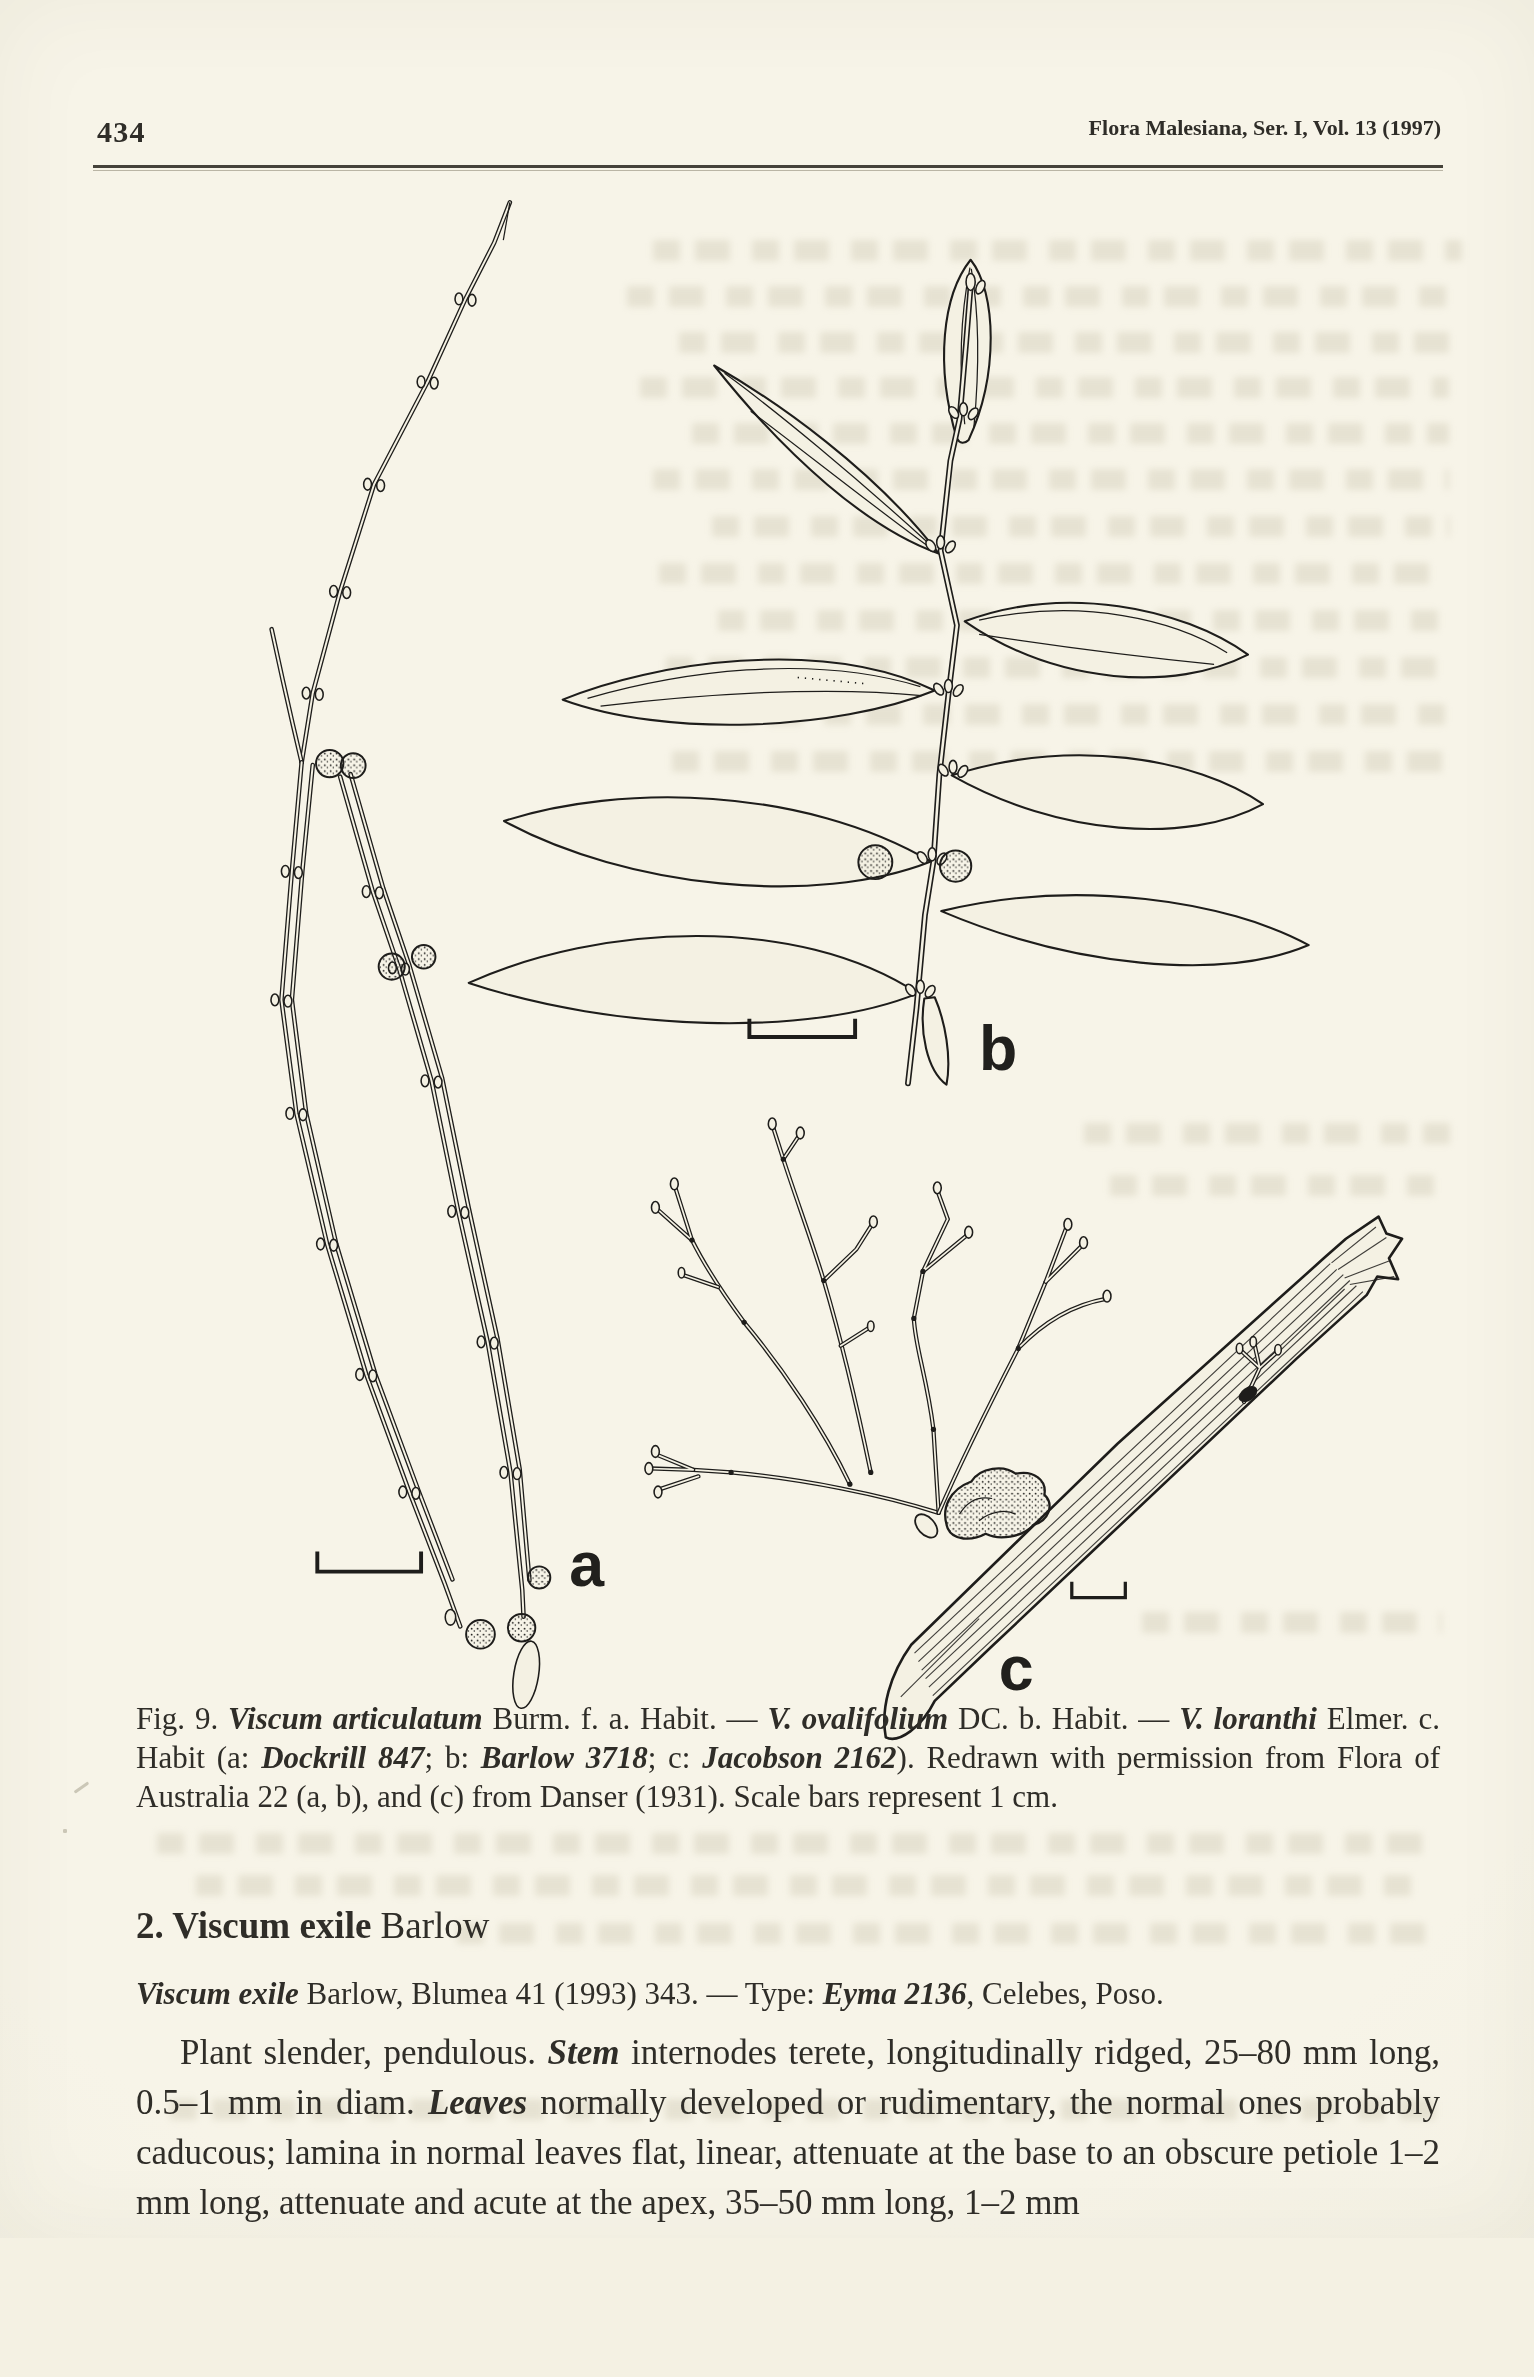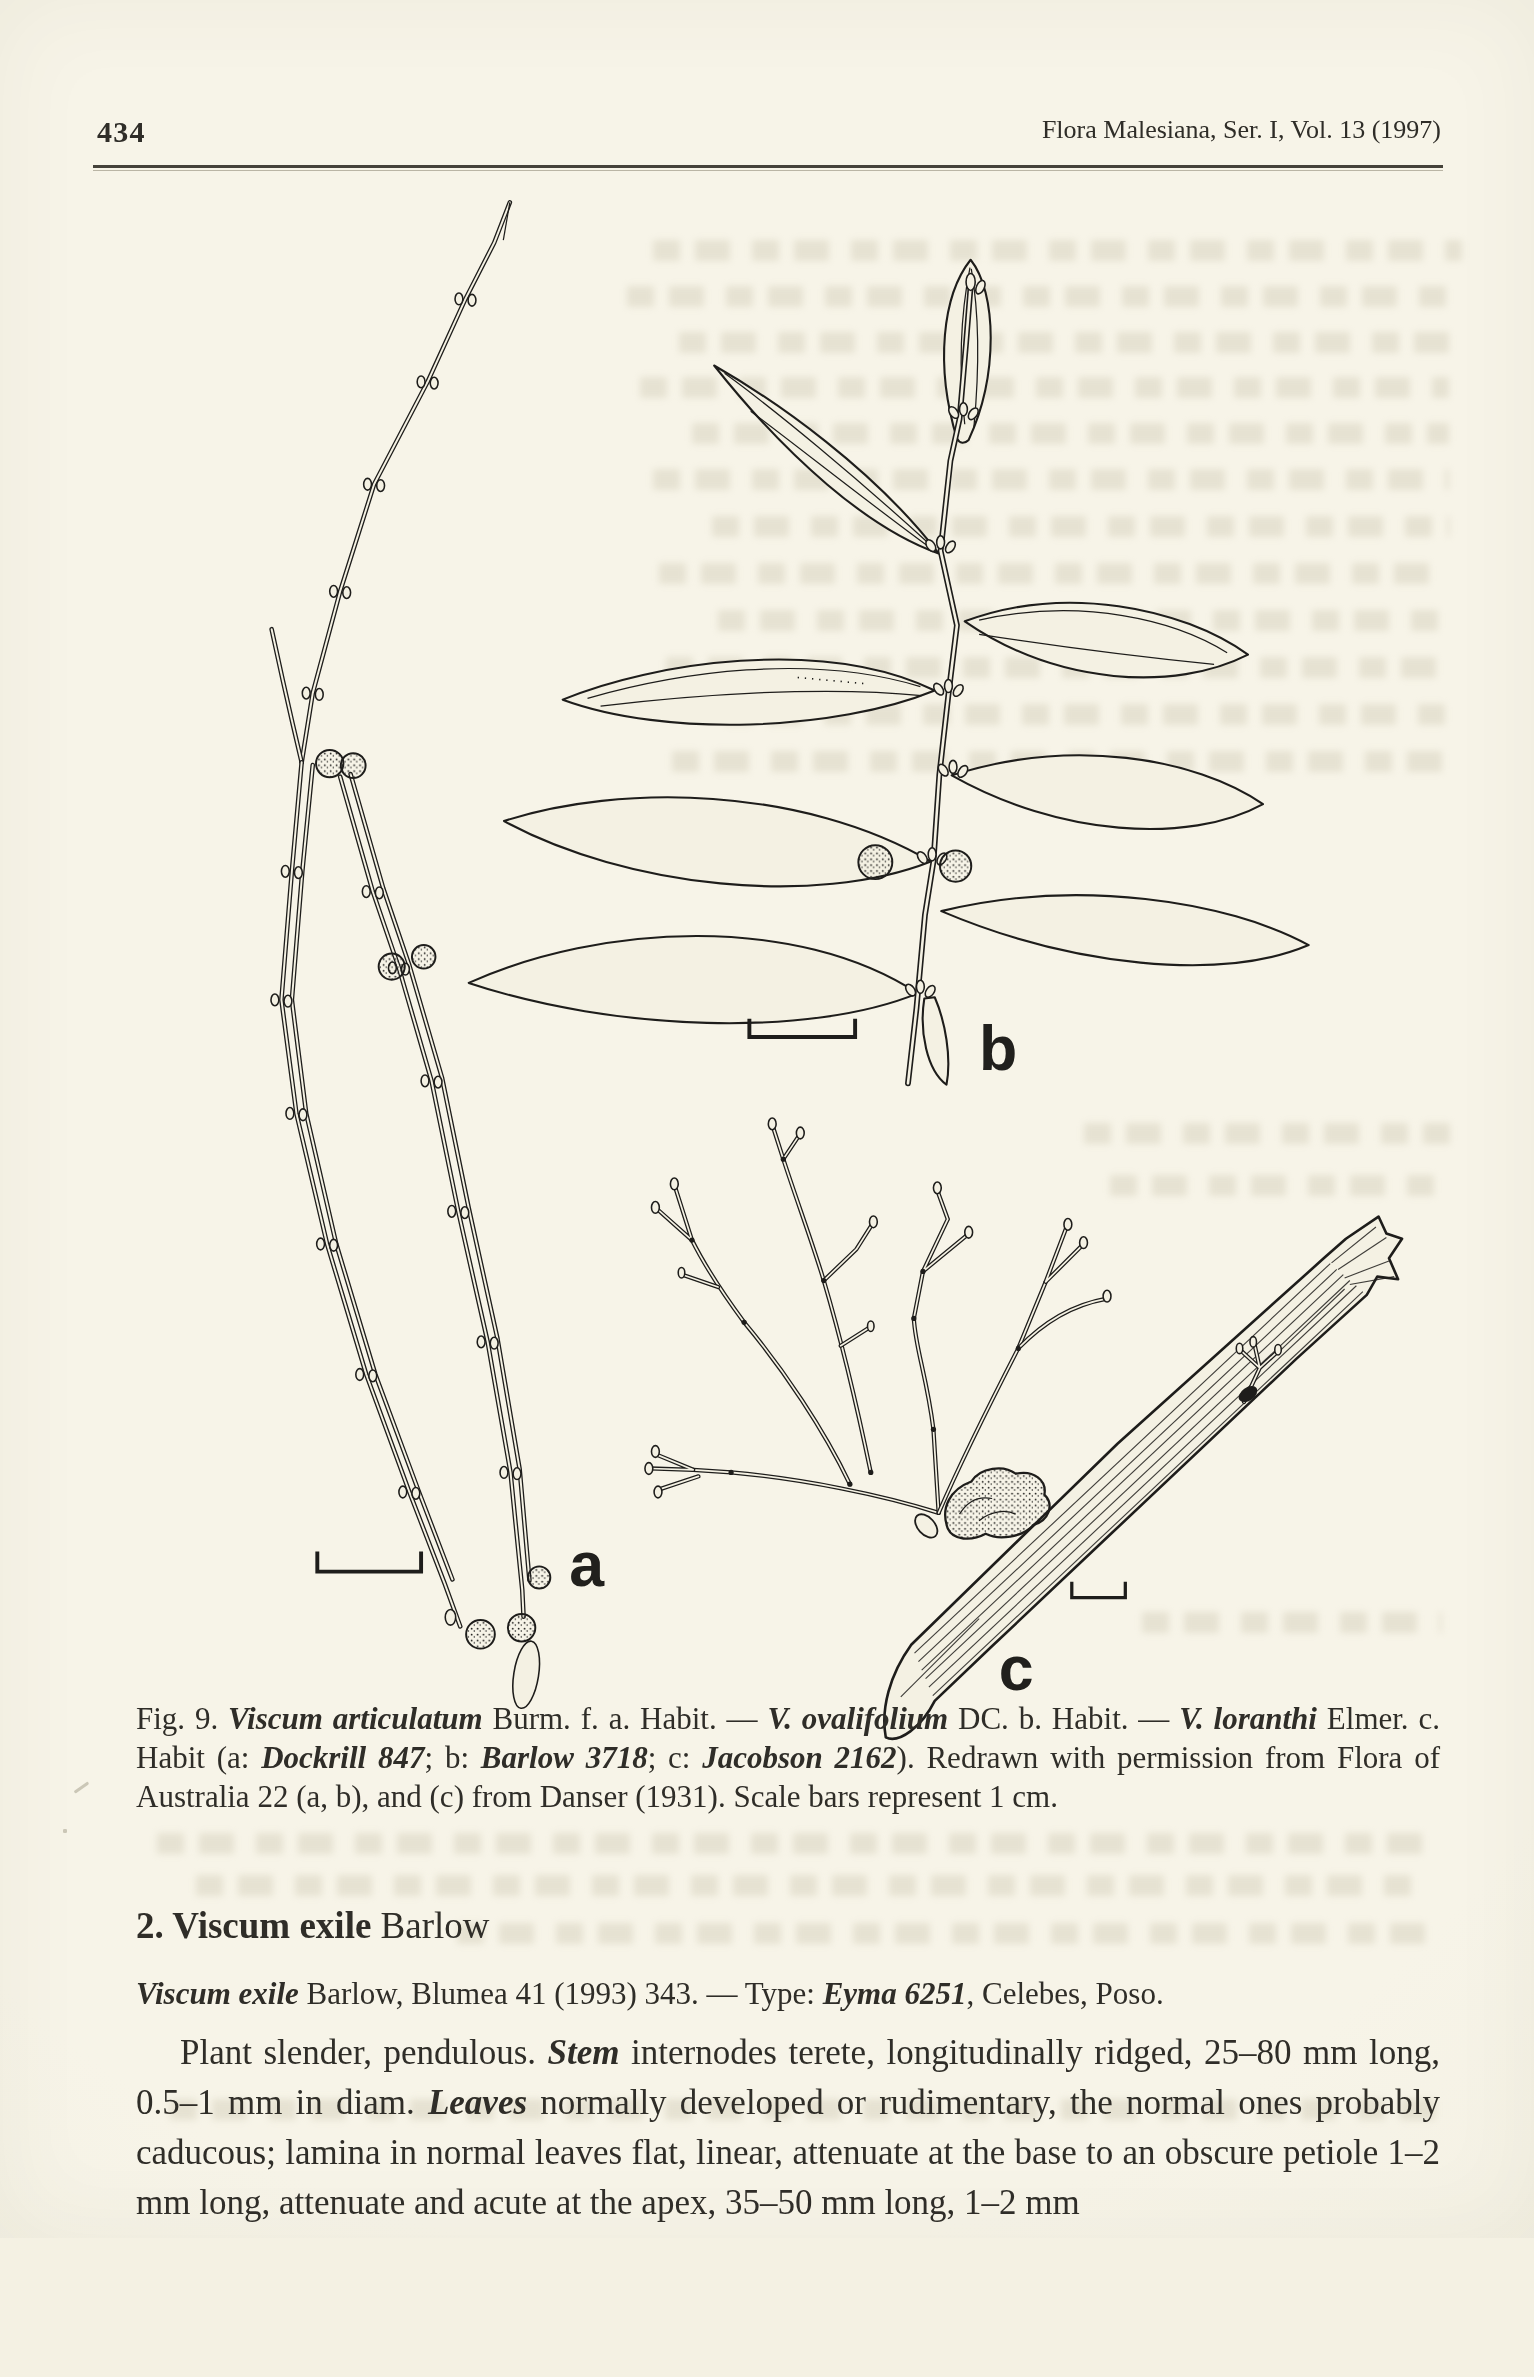--- a/index.html
+++ b/index.html
@@ -6,21 +6,21 @@
     --paper:#f4f1e3; --ink:#2f2d28; --drawing:#1e1d1b; --rule:#45423a; --bleed:#c6c0a8;
   }
   html,body{margin:0;padding:0;background:var(--paper);}
   .page{
     position:relative;width:1534px;height:2238px;overflow:hidden;
     background:radial-gradient(140% 120% at 45% 35%, #f7f4e8 55%, #efecdd 92%, #e9e6d6 100%);
     font-family:"Liberation Serif",serif;color:var(--ink);
     box-shadow:inset 0 0 91px rgba(90,80,50,.06);
   }
   .hdr-num{position:absolute;left:97px;top:115px;font-size:30px;font-weight:700;letter-spacing:1.3px;}
-  .hdr-right{position:absolute;right:93px;top:115px;font-size:26px;font-weight:400;}
+  .hdr-right{position:absolute;right:93px;top:115px;font-size:22px;font-weight:700;}
   .rule{position:absolute;left:93px;top:165px;width:1350px;height:3.3px;background:var(--rule);}
   .rule::after{content:"";position:absolute;left:0;top:5.2px;width:100%;height:1.3px;background:#bab5a5;}
   .caption{position:absolute;left:136px;top:1699px;width:1304px;font-size:31px;line-height:39px;text-align:justify;}
   .heading{position:absolute;left:136px;top:1904px;font-size:37px;white-space:nowrap;}
   .synonymy{position:absolute;left:136px;top:1974px;width:1304px;font-size:31px;line-height:39px;}
   .body-par{position:absolute;left:136px;top:2028px;width:1304px;font-size:35px;line-height:50px;text-align:justify;text-indent:44px;}
   .it{font-style:italic;font-weight:bold;}
   .bd{font-weight:700;}
   .fig-svg{position:absolute;left:0;top:0;}
   
@@ -250,17 +250,17 @@
     <path class="sb" style="stroke-width:5" d="M1642,2426 L1642,2448 L1724,2448 L1724,2426"></path>
 
     <text class="lbl" x="872" y="2430">a</text>
     <text class="lbl" x="1500" y="1640">b</text>
     <text class="lbl" x="1530" y="2590">c</text>
   </svg>
 
   <div class="caption"><span>Fig. 9. </span><span class="it">Viscum articulatum</span><span> Burm. f. a. Habit. — </span><span class="it">V. ovalifolium</span><span> DC. b. Habit. — </span><span class="it">V. loranthi</span><span> Elmer. c. Habit (a: </span><span class="it">Dockrill 847</span><span>; b: </span><span class="it">Barlow 3718</span><span>; c: </span><span class="it">Jacobson 2162</span><span>). Redrawn with permission from Flora of Australia 22 (a, b), and (c) from Danser (1931). Scale bars represent 1 cm.</span></div>
 
   <div class="heading"><span class="bd">2. Viscum exile</span><span> Barlow</span></div>
-  <div class="synonymy"><span class="it">Viscum exile</span><span> Barlow, Blumea 41 (1993) 343. — Type: </span><span class="it">Eyma 6251</span><span>, Celebes, Poso.</span></div>
+  <div class="synonymy"><span class="it">Viscum exile</span><span> Barlow, Blumea 41 (1993) 343. — Type: </span><span class="it">Eyma 2136</span><span>, Celebes, Poso.</span></div>
   <div class="body-par"><span>Plant slender, pendulous. </span><span class="it">Stem</span><span> internodes terete, longitudinally ridged, 25–80 mm long, 0.5–1 mm in diam. </span><span class="it">Leaves</span><span> normally developed or rudimentary, the normal ones probably caducous; lamina in normal leaves flat, linear, attenuate at the base to an obscure petiole 1–2 mm long, attenuate and acute at the apex, 35–50 mm long, 1–2 mm</span></div>
 
 </div>
 
 
 </body></html>

